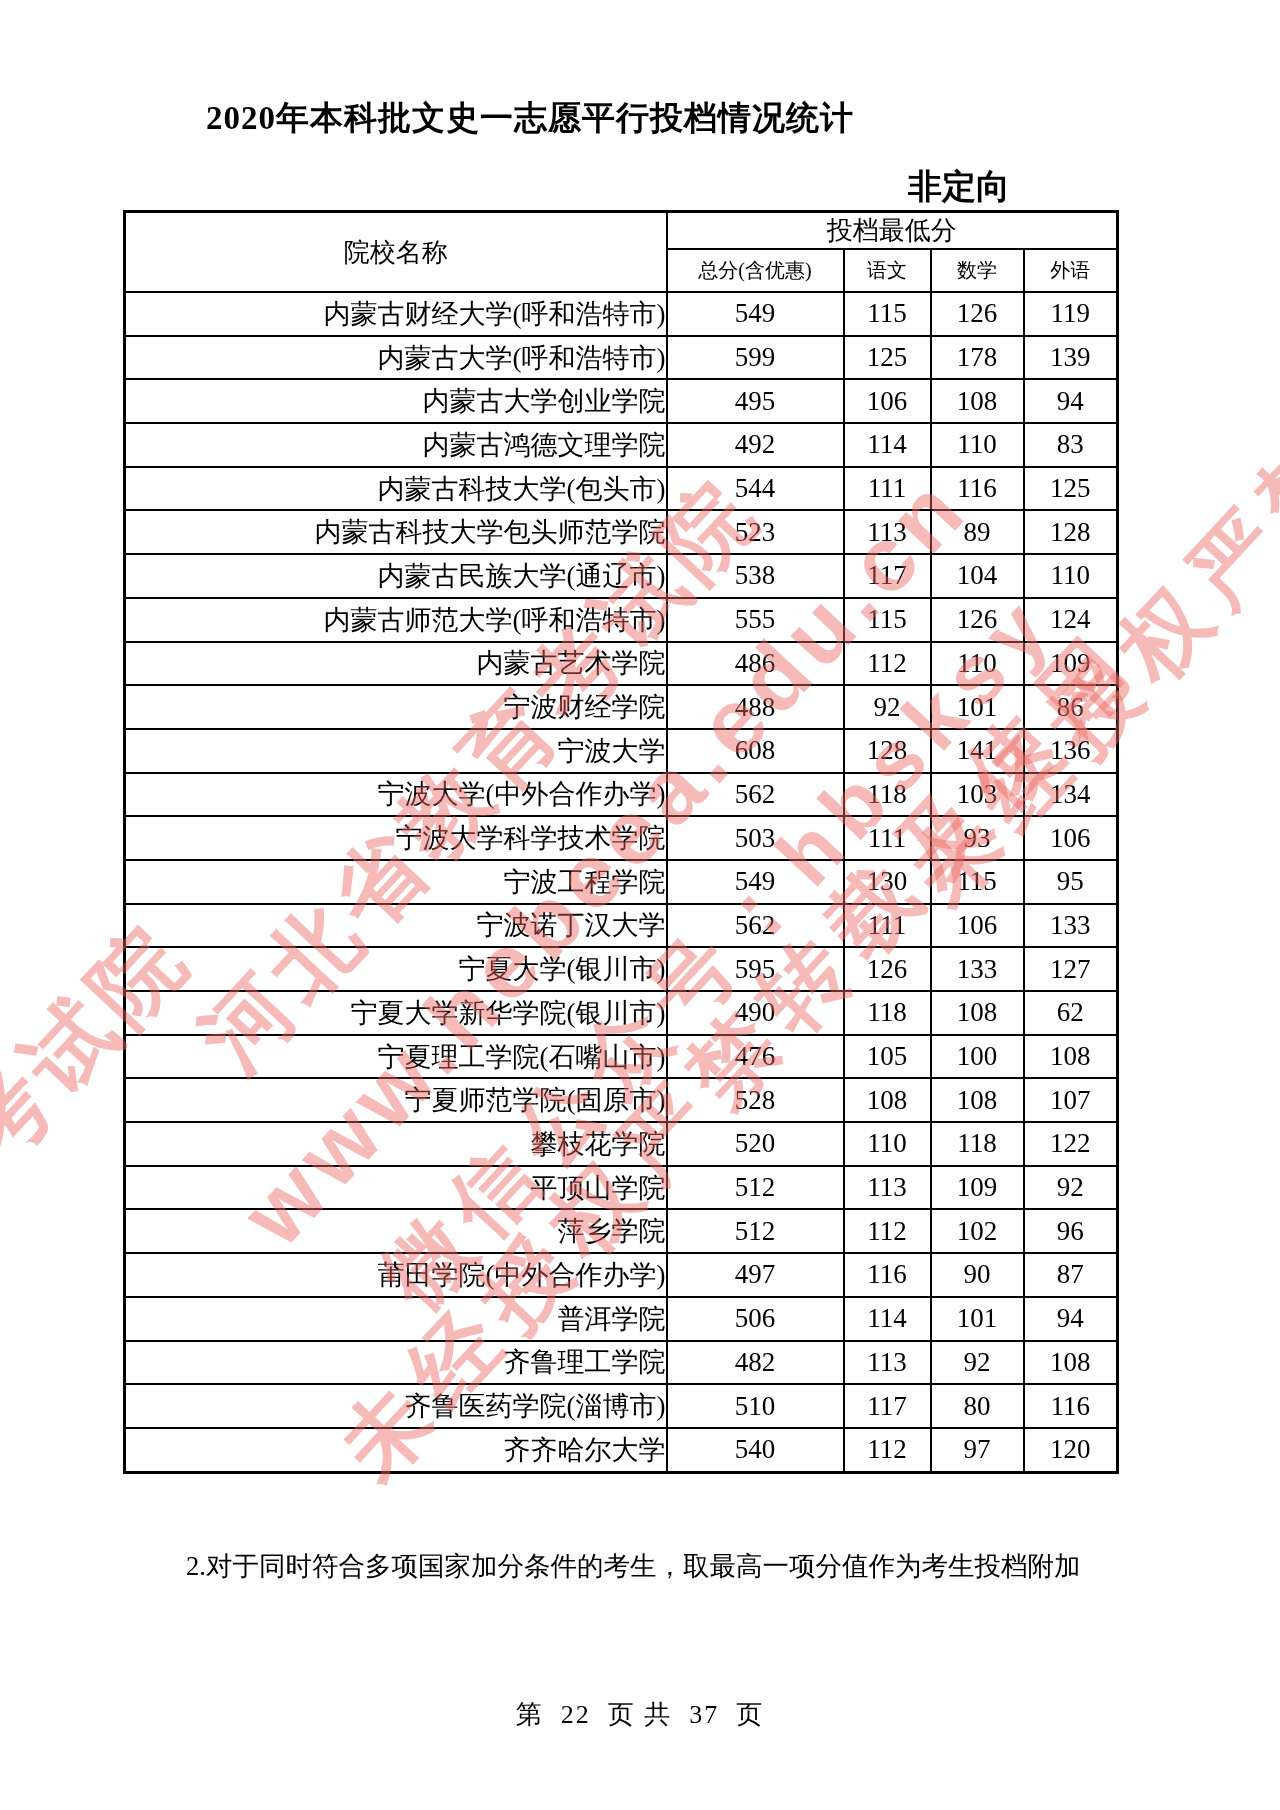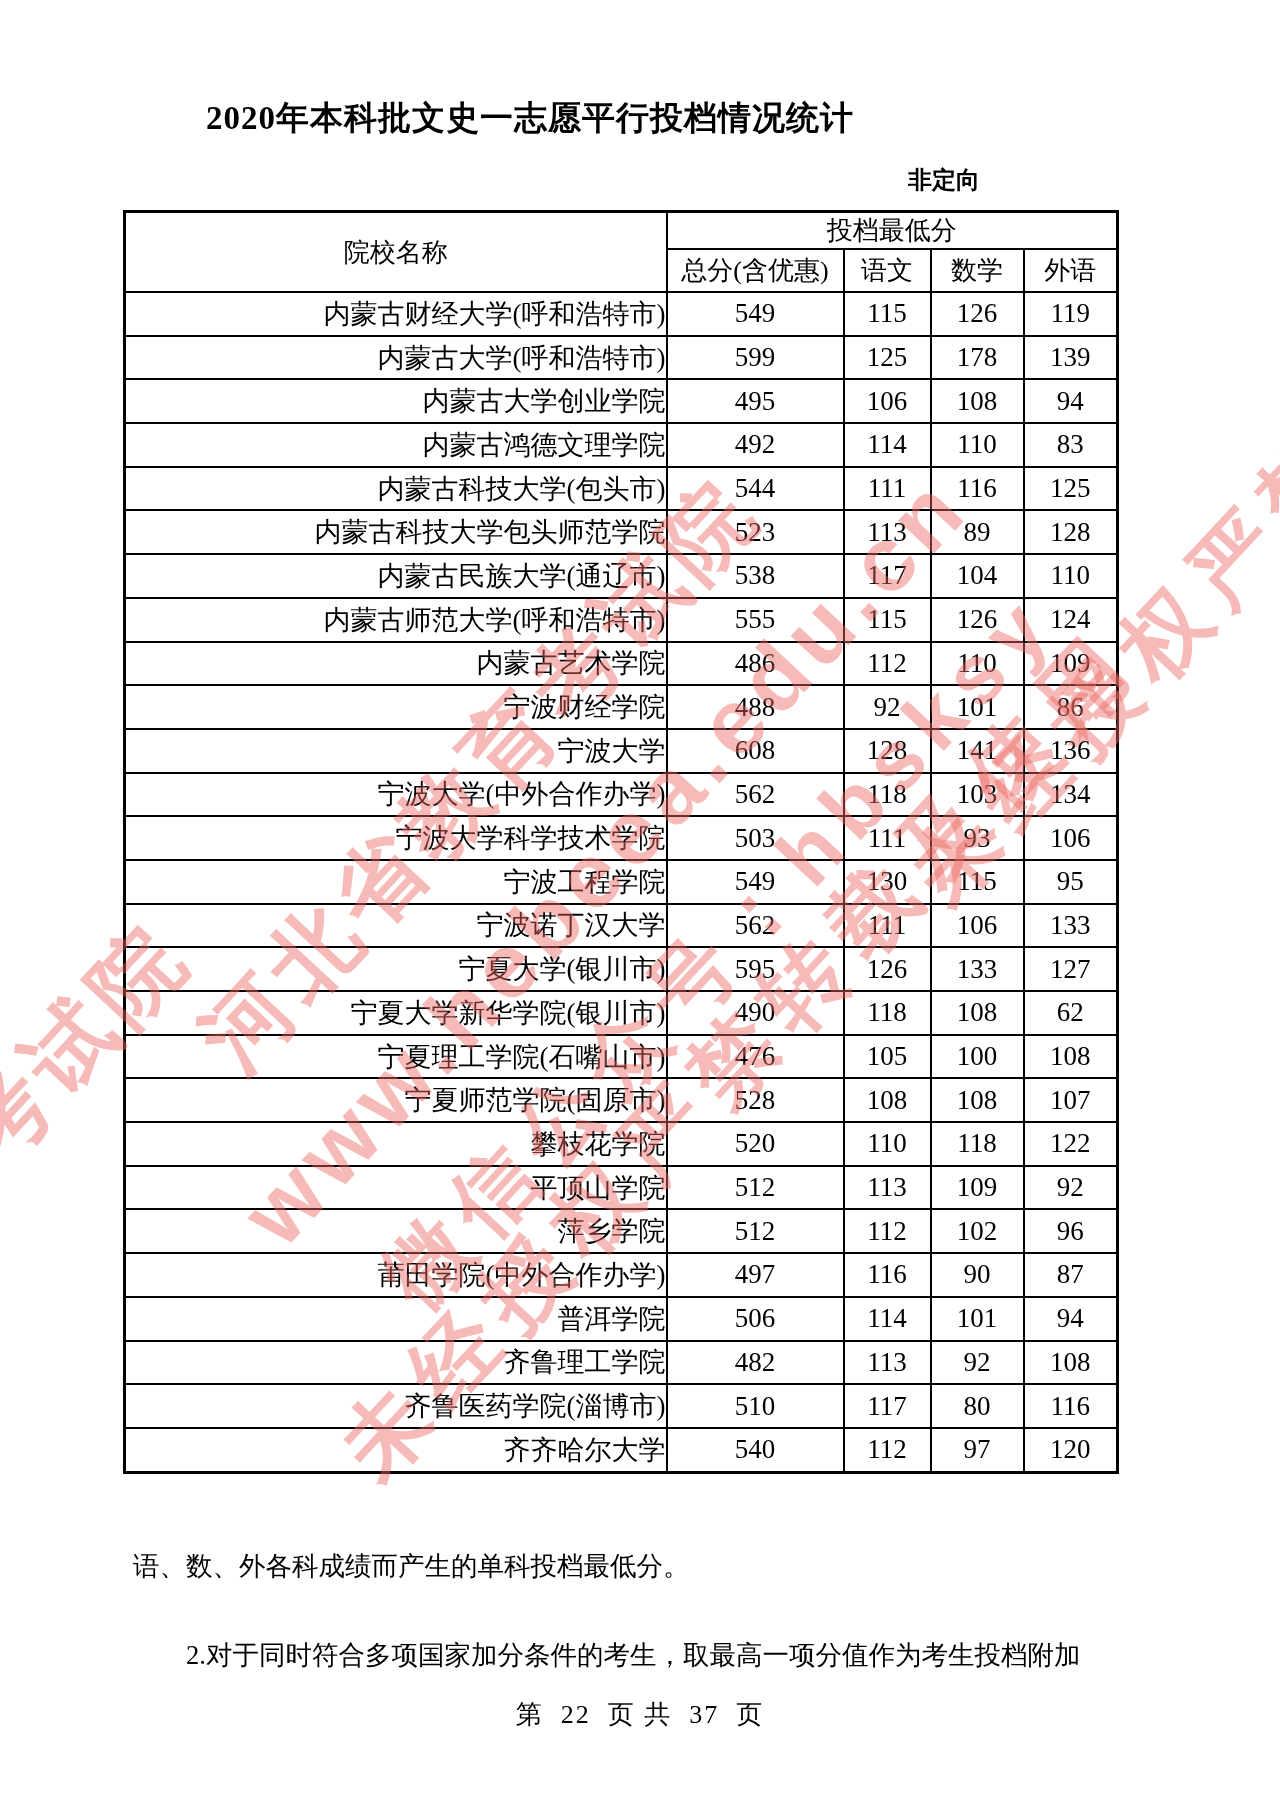--- a/index.html
+++ b/index.html
@@ -5,34 +5,34 @@
   html,body{margin:0;padding:0;background:#ffffff;}
   .page{
     position:relative;width:1280px;height:1810px;background:#ffffff;
     overflow:hidden;font-family:"Liberation Serif","DejaVu Serif",serif;color:#000;
   }
   .title{
     position:absolute;left:100px;top:96px;width:860px;text-align:center;
     font-size:33px;font-weight:bold;letter-spacing:1px;white-space:nowrap;
   }
   .subtitle{
-    position:absolute;left:908px;top:164px;font-size:24px;font-weight:bold;
+    position:absolute;left:908px;top:164px;font-size:34px;font-weight:bold;
     white-space:nowrap;font-family:"Liberation Sans","DejaVu Sans",sans-serif;
   }
   table.score{
     position:absolute;left:123px;top:210px;width:993px;
     border-collapse:collapse;table-layout:fixed;padding-left:12px;
   }
   table.score th, table.score td{
     border:2px solid #000;padding:0;font-weight:normal;
     overflow:hidden;white-space:nowrap;
   }
   table.score{border:3px solid #000;}
   table.score thead tr.h1 th{height:34px;font-size:26px;text-align:center;}
-  table.score thead tr.h2 th{height:41px;font-size:26px;text-align:center;}
+  table.score thead tr.h2 th{height:41px;font-size:20px;text-align:center;}
   table.score tbody td{height:41.7px;font-size:27px;}
   td.name{text-align:right;padding-left:16px;font-size:26px;}
   td.num{text-align:center;font-weight:bold;font-family:"Liberation Serif","DejaVu Serif",serif;}
   .notes{
     position:absolute;left:133px;top:1492px;font-size:26.5px;line-height:29.8px;
     white-space:pre;
   }
   .footer{
     position:absolute;left:0;top:1697px;width:1280px;text-align:center;
     font-size:26px;white-space:pre;letter-spacing:2px;
@@ -292,21 +292,20 @@
           <td class="name">齐齐哈尔大学</td>
           <td class="num">540</td>
           <td class="num">112</td>
           <td class="num">97</td>
           <td class="num">120</td>
         </tr>
       </tbody>
   </table>
 
   <div class="notes">
-    <div>语、数、外各科成绩而产生的单科投档最低分。</div>
     <div>　　2.对于同时符合多项国家加分条件的考生，取最高一项分值作为考生投档附加</div>
     
     
     
   </div>
 
   <div class="footer">第  22  页 共  37  页</div>
 
   <div class="wm wm0">河北省教育考试院</div>
   <div class="wm wm1">河北省教育考试院</div>

